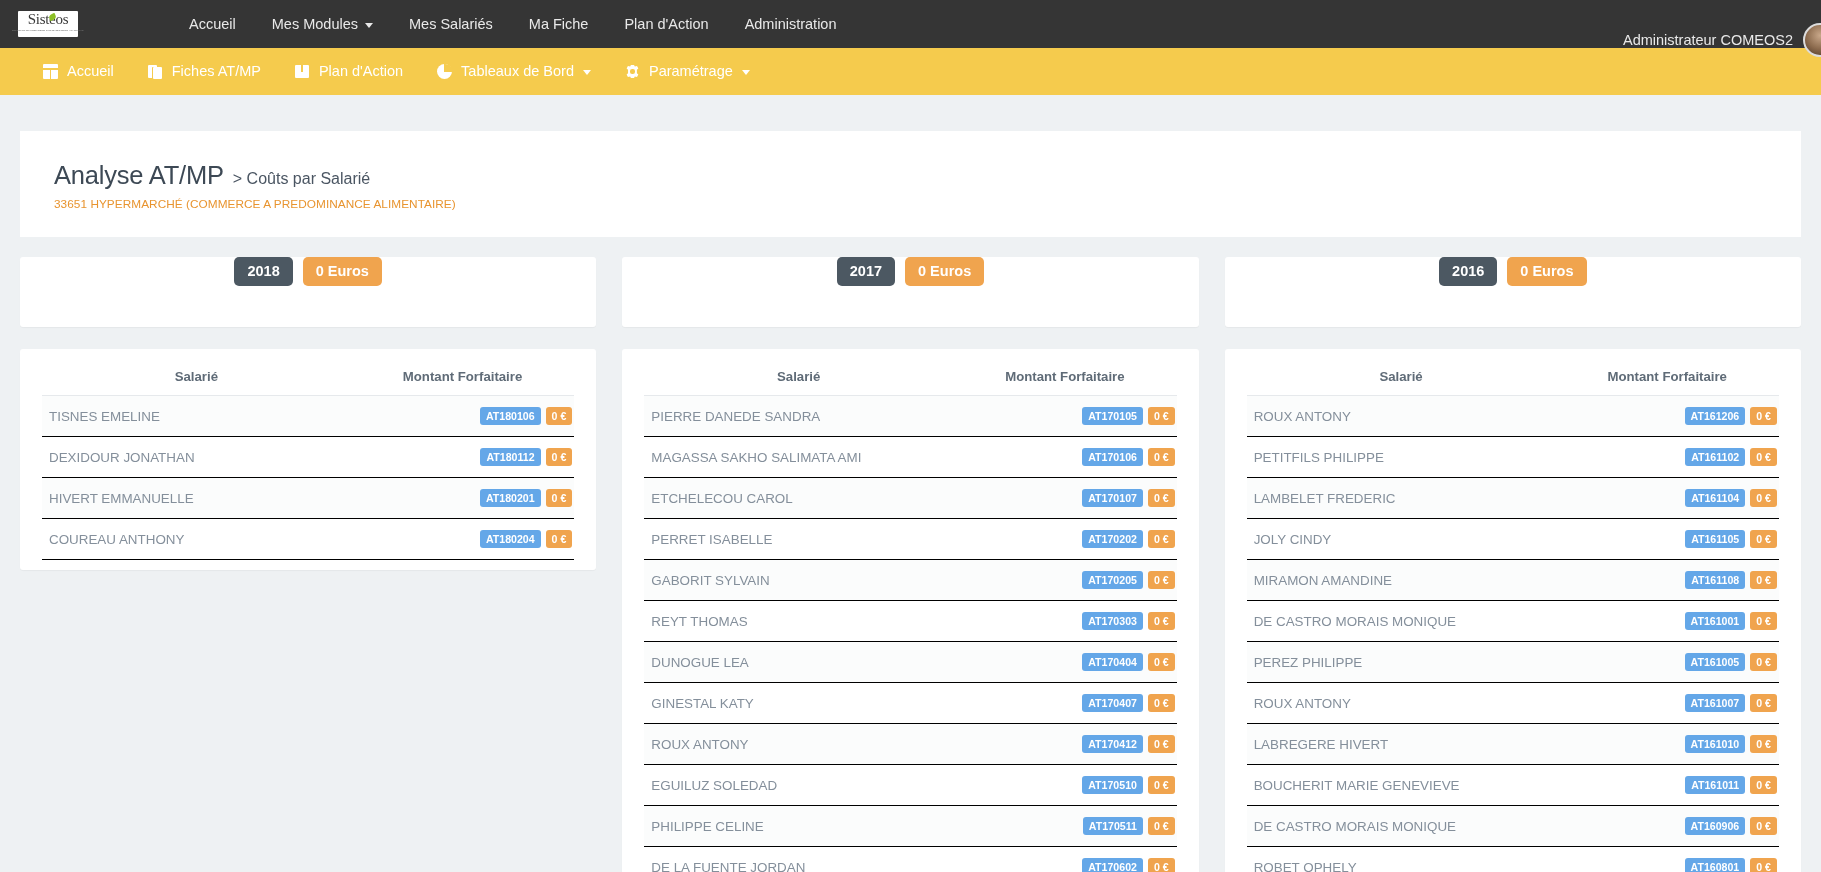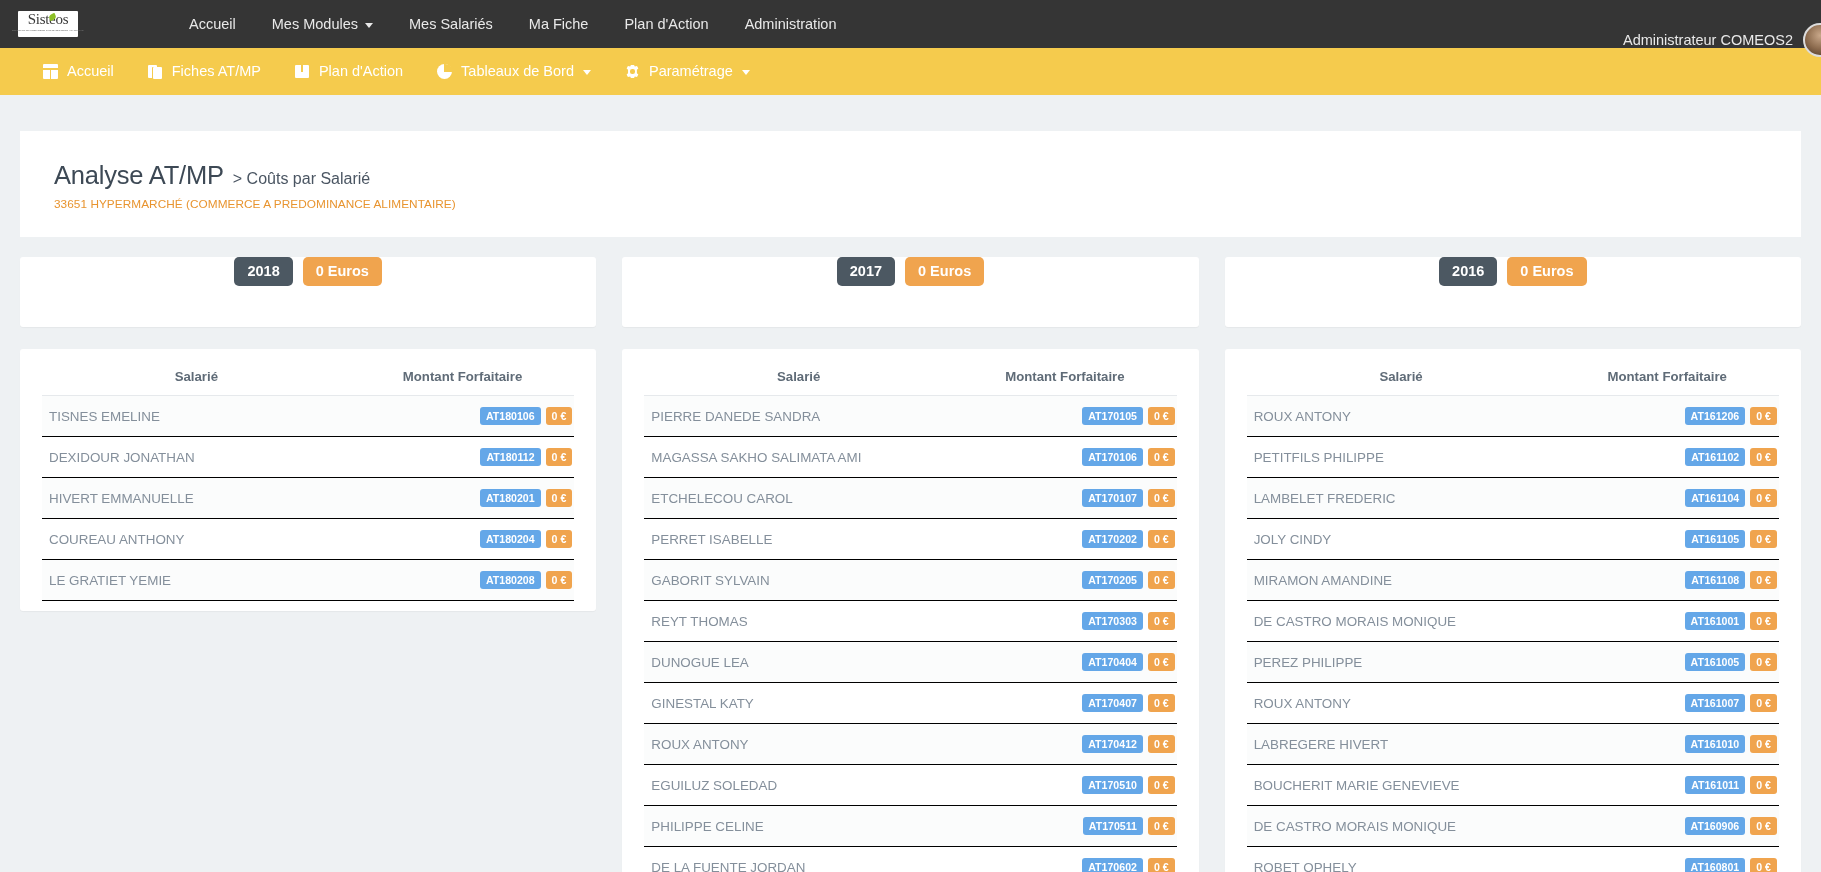--- a/index.html
+++ b/index.html
@@ -345,24 +345,20 @@
               <td class="cell-amount"><span class="tag tag-ref">AT180112</span><span class="tag tag-amt">0 €</span></td>
             </tr>
             <tr>
               <td class="cell-name">HIVERT EMMANUELLE</td>
               <td class="cell-amount"><span class="tag tag-ref">AT180201</span><span class="tag tag-amt">0 €</span></td>
             </tr>
             <tr>
               <td class="cell-name">COUREAU ANTHONY</td>
               <td class="cell-amount"><span class="tag tag-ref">AT180204</span><span class="tag tag-amt">0 €</span></td>
             </tr>
-            <tr>
-              <td class="cell-name">LE GRATIET YEMIE</td>
-              <td class="cell-amount"><span class="tag tag-ref">AT180208</span><span class="tag tag-amt">0 €</span></td>
-            </tr>
           </tbody>
         </table>
       </div>
     </div>
     <div class="col">
       <div class="card card-summary">
         <span class="badge badge-year">2017</span>
         <span class="badge badge-euro">0 Euros</span>
       </div>
       <div class="card card-table">

